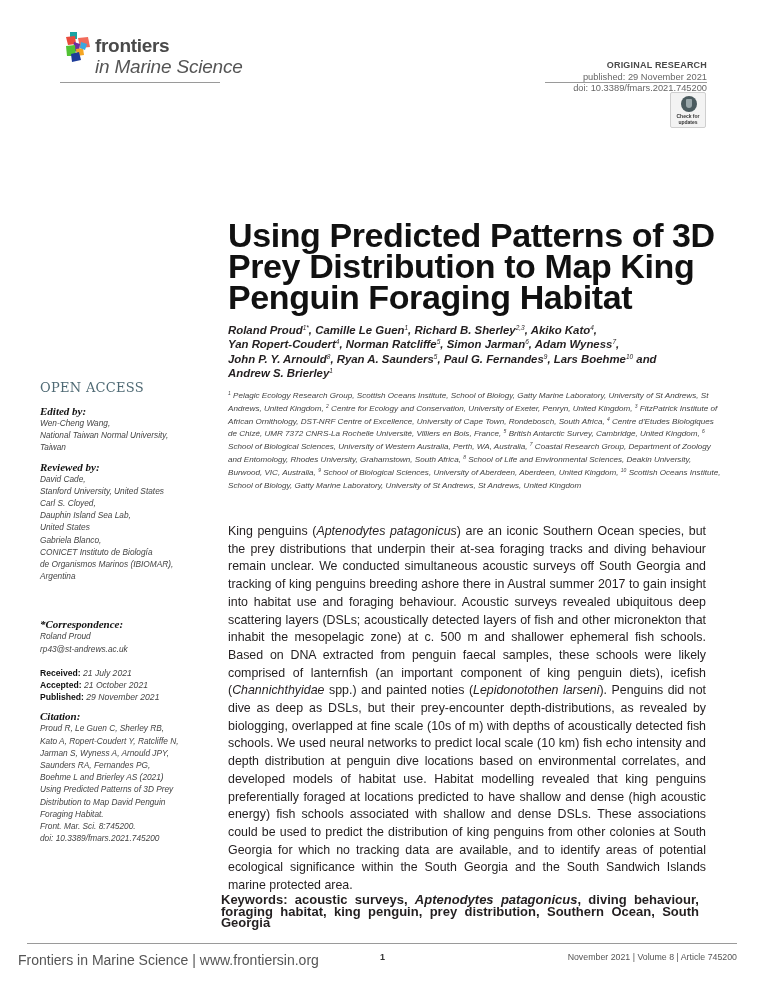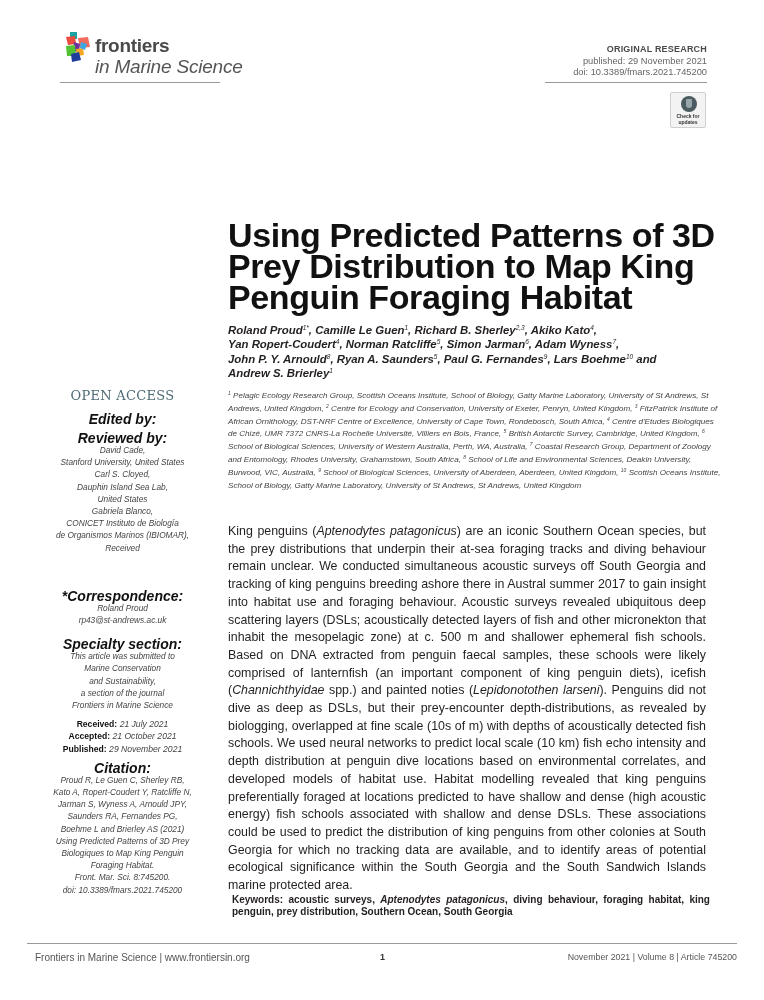--- a/index.html
+++ b/index.html
@@ -7,57 +7,57 @@
     body { position: relative; font-family: "Liberation Sans", sans-serif; color: #231f20; }
 
     
     .logo { position: absolute; left: 66px; top: 30px; width: 200px; height: 50px; }
     .logo-mark { position: absolute; left: 0; top: 2px; width: 26px; height: 30px; }
     .logo-word1 { position: absolute; left: 29px; top: 6px; font-size: 19px; font-weight: bold; color: #4a4a4a; letter-spacing: -0.3px; line-height: 20px; }
     .logo-word2 { position: absolute; left: 29px; top: 26px; font-size: 19px; color: #555; letter-spacing: -0.2px; line-height: 22px; font-style: italic; }
     .hr-left { position: absolute; left: 60px; top: 82px; width: 160px; height: 1px; background: #9a9a9a; }
 
     .hdr-right { position: absolute; right: 57px; top: 44px; text-align: right; line-height: 11.5px; }
-    .hdr-type { font-size: 9px; font-weight: bold; color: #4a4a4a; letter-spacing: 0.2px; }
+    .hdr-type { font-size: 9px; font-weight: bold; color: #4a4a4a; letter-spacing: 0.2px; margin-top: 16px; }
     .hdr-meta { font-size: 9.3px; color: #666; }
     .hr-right { position: absolute; left: 545px; top: 82px; width: 162px; height: 1px; background: #9a9a9a; }
 
     .check-badge { position: absolute; left: 670px; top: 92px; width: 36px; height: 36px; border: 1px solid #cfcfcf; background: #f3f3f3; border-radius: 2px; }
     .check-badge .circ { position: absolute; left: 10px; top: 3px; width: 16px; height: 16px; border-radius: 50%; background: #4b5b5f; }
     .check-badge .circ::after { content: ""; position: absolute; left: 5px; top: 3px; width: 6px; height: 9px; background: #9aa7aa; border-radius: 1px 1px 3px 3px; }
     .check-badge .txt { position: absolute; left: 0; right: 0; top: 21px; text-align: center; font-size: 5px; line-height: 5.5px; color: #333; font-weight: bold; }
 
     
     .title { position: absolute; left: 228px; top: 220px; width: 500px; font-size: 34px; font-weight: bold; line-height: 31px; color: #111; letter-spacing: -0.4px; }
 
     .authors { position: absolute; left: 228px; top: 323px; width: 495px; font-size: 11.4px; font-style: italic; font-weight: bold; line-height: 14.3px; color: #231f20; }
     .authors sup { font-size: 6.5px; font-weight: normal; vertical-align: 4px; line-height: 0; }
 
     .affil { position: absolute; left: 228px; top: 390px; width: 495px; font-size: 8.1px; font-style: italic; line-height: 12.8px; color: #444; }
     .affil sup { font-size: 5px; vertical-align: 3px; line-height: 0; }
 
     
-    .leftcol { position: absolute; left: 40px; top: 388px; width: 165px; text-align: center; }
+    .leftcol { position: absolute; left: 40px; top: 380px; width: 165px; text-align: left; }
     .open-access { font-family: "DejaVu Serif", serif; font-size: 13px; color: #4f6a74; letter-spacing: 0.3px; line-height: 16px; margin-bottom: 9px; }
-    .lc-head { font-size: 14px; font-weight: bold; font-style: italic; color: #111; line-height: 12px; }
+    .lc-head { font-size: 11px; font-weight: bold; font-style: italic; color: #111; line-height: 12px; font-family: Liberation Serif, serif; }
     .lc-text { font-size: 8.3px; font-style: italic; color: #444; line-height: 12.2px; }
     .lc-block { margin-bottom: 7px; }
     .lc-dates { font-size: 8.6px; line-height: 12.2px; margin-bottom: 7px; }
     .lc-dates b { color: #111; }
     .lc-dates span.v { font-style: italic; color: #444; }
 
     
     .abstract { position: absolute; left: 228px; top: 523px; width: 478px; font-size: 12.4px; line-height: 17.7px; color: #231f20; text-align: justify; }
     .abstract i { font-style: italic; }
 
-    .keywords { position: absolute; left: 232px; top: 894px; width: 478px; font-size: 10px; font-weight: bold; line-height: 11.5px; color: #231f20; text-align: justify; }
+    .keywords { position: absolute; left: 221px; top: 894px; width: 478px; font-size: 13px; font-weight: bold; line-height: 11.5px; color: #231f20; text-align: justify; }
 
     
     .hr-foot { position: absolute; left: 27px; top: 943px; width: 710px; height: 1px; background: #9a9a9a; }
-    .foot-left { position: absolute; left: 35px; top: 952px; font-size: 10px; color: #555; }
+    .foot-left { position: absolute; left: 18px; top: 952px; font-size: 14px; color: #555; }
     .foot-page { position: absolute; left: 380px; top: 952px; font-size: 9px; font-weight: bold; color: #333; }
     .foot-right { position: absolute; right: 27px; top: 952px; font-size: 8.8px; color: #555; text-align: right; margin-left: 36px; }
   </style>
 </head>
 <body>
 
 <div class="logo">
   <svg class="logo-mark" viewBox="0 0 26 30">
     <polygon points="4,0 11,0 11,7 4,7" fill="#1aa3a3"></polygon>
     <polygon points="0,5 9,4 10,12 2,13" fill="#e94b3c"></polygon>
@@ -92,72 +92,67 @@
 
 <div class="authors" id="authors"><span>Roland Proud</span><sup>1*</sup>, <span>Camille Le Guen</span><sup>1</sup>, <span>Richard B. Sherley</span><sup>2,3</sup>, <span>Akiko Kato</span><sup>4</sup>, <br><span>Yan Ropert-Coudert</span><sup>4</sup>, <span>Norman Ratcliffe</span><sup>5</sup>, <span>Simon Jarman</span><sup>6</sup>, <span>Adam Wyness</span><sup>7</sup>, <br><span>John P. Y. Arnould</span><sup>8</sup>, <span>Ryan A. Saunders</span><sup>5</sup>, <span>Paul G. Fernandes</span><sup>9</sup>, <span>Lars Boehme</span><sup>10</sup> and <br><span>Andrew S. Brierley</span><sup>1</sup></div>
 
 <div class="affil" id="affil"><sup>1</sup><span> Pelagic Ecology Research Group, Scottish Oceans Institute, School of Biology, Gatty Marine Laboratory, University of St Andrews, St Andrews, United Kingdom, </span><sup>2</sup><span> Centre for Ecology and Conservation, University of Exeter, Penryn, United Kingdom, </span><sup>3</sup><span> FitzPatrick Institute of African Ornithology, DST-NRF Centre of Excellence, University of Cape Town, Rondebosch, South Africa, </span><sup>4</sup><span> Centre d'Etudes Biologiques de Chizé, UMR 7372 CNRS-La Rochelle Université, Villiers en Bois, France, </span><sup>5</sup><span> British Antarctic Survey, Cambridge, United Kingdom, </span><sup>6</sup><span> School of Biological Sciences, University of Western Australia, Perth, WA, Australia, </span><sup>7</sup><span> Coastal Research Group, Department of Zoology and Entomology, Rhodes University, Grahamstown, South Africa, </span><sup>8</sup><span> School of Life and Environmental Sciences, Deakin University, Burwood, VIC, Australia, </span><sup>9</sup><span> School of Biological Sciences, University of Aberdeen, Aberdeen, United Kingdom, </span><sup>10</sup><span> Scottish Oceans Institute, School of Biology, Gatty Marine Laboratory, University of St Andrews, St Andrews, United Kingdom</span></div>
 
 <div class="leftcol">
   <div class="open-access">OPEN ACCESS</div>
 
   <div class="lc-block">
     <div class="lc-head">Edited by:</div>
+    <div class="lc-text">
+        <div>Wen-Cheng Wang,</div>
+        <div>National Taiwan Normal University,</div>
+        <div>Taiwan</div>
+      </div>
   </div>
 
   <div class="lc-block">
     <div class="lc-head">Reviewed by:</div>
     <div class="lc-text">
         <div>David Cade,</div>
         <div>Stanford University, United States</div>
         <div>Carl S. Cloyed,</div>
         <div>Dauphin Island Sea Lab,</div>
         <div>United States</div>
         <div>Gabriela Blanco,</div>
         <div>CONICET Instituto de Biología</div>
         <div>de Organismos Marinos (IBIOMAR),</div>
-        <div>Received</div>
+        <div>Argentina</div>
       </div>
   </div>
 
   <div class="lc-block" style="margin-bottom:12px;margin-top:36px;">
     <div class="lc-head">*Correspondence:</div>
     <div class="lc-text">
         <div>Roland Proud</div>
         <div>rp43@st-andrews.ac.uk</div>
       </div>
   </div>
 
-  <div class="lc-block">
-    <div class="lc-head">Specialty section:</div>
-    <div class="lc-text">
-        <div>This article was submitted to</div>
-        <div>Marine Conservation</div>
-        <div>and Sustainability,</div>
-        <div>a section of the journal</div>
-        <div>Frontiers in Marine Science</div>
-      </div>
-  </div>
 
   <div class="lc-dates" id="dates">
       <div><b>Received: </b><span class="v">21 July 2021</span></div>
       <div><b>Accepted: </b><span class="v">21 October 2021</span></div>
       <div><b>Published: </b><span class="v">29 November 2021</span></div>
     </div>
 
   <div class="lc-block">
     <div class="lc-head">Citation:</div>
     <div class="lc-text">
         <div>Proud R, Le Guen C, Sherley RB,</div>
         <div>Kato A, Ropert-Coudert Y, Ratcliffe N,</div>
         <div>Jarman S, Wyness A, Arnould JPY,</div>
         <div>Saunders RA, Fernandes PG,</div>
         <div>Boehme L and Brierley AS (2021)</div>
         <div>Using Predicted Patterns of 3D Prey</div>
-        <div>Biologiques to Map King Penguin</div>
+        <div>Distribution to Map David Penguin</div>
         <div>Foraging Habitat.</div>
         <div>Front. Mar. Sci. 8:745200.</div>
         <div>doi: 10.3389/fmars.2021.745200</div>
       </div>
   </div>
 </div>
 
 <div class="abstract" id="abstract"><span>King penguins (</span><i>Aptenodytes patagonicus</i><span>) are an iconic Southern Ocean species, but the prey distributions that underpin their at-sea foraging tracks and diving behaviour remain unclear. We conducted simultaneous acoustic surveys off South Georgia and tracking of king penguins breeding ashore there in Austral summer 2017 to gain insight into habitat use and foraging behaviour. Acoustic surveys revealed ubiquitous deep scattering layers (DSLs; acoustically detected layers of fish and other micronekton that inhabit the mesopelagic zone) at c. 500 m and shallower ephemeral fish schools. Based on DNA extracted from penguin faecal samples, these schools were likely comprised of lanternfish (an important component of king penguin diets), icefish (</span><i>Channichthyidae</i><span> spp.) and painted noties (</span><i>Lepidonotothen larseni</i><span>). Penguins did not dive as deep as DSLs, but their prey-encounter depth-distributions, as revealed by biologging, overlapped at fine scale (10s of m) with depths of acoustically detected fish schools. We used neural networks to predict local scale (10 km) fish echo intensity and depth distribution at penguin dive locations based on environmental correlates, and developed models of habitat use. Habitat modelling revealed that king penguins preferentially foraged at locations predicted to have shallow and dense (high acoustic energy) fish schools associated with shallow and dense DSLs. These associations could be used to predict the distribution of king penguins from other colonies at South Georgia for which no tracking data are available, and to identify areas of potential ecological significance within the South Georgia and the South Sandwich Islands marine protected area.</span></div>
 
 <div class="keywords" id="keywords"><span>Keywords: </span><span>acoustic surveys</span>, <i>Aptenodytes patagonicus</i>, <span>diving behaviour</span>, <span>foraging habitat</span>, <span>king penguin</span>, <span>prey distribution</span>, <span>Southern Ocean</span>, <span>South Georgia</span></div>

